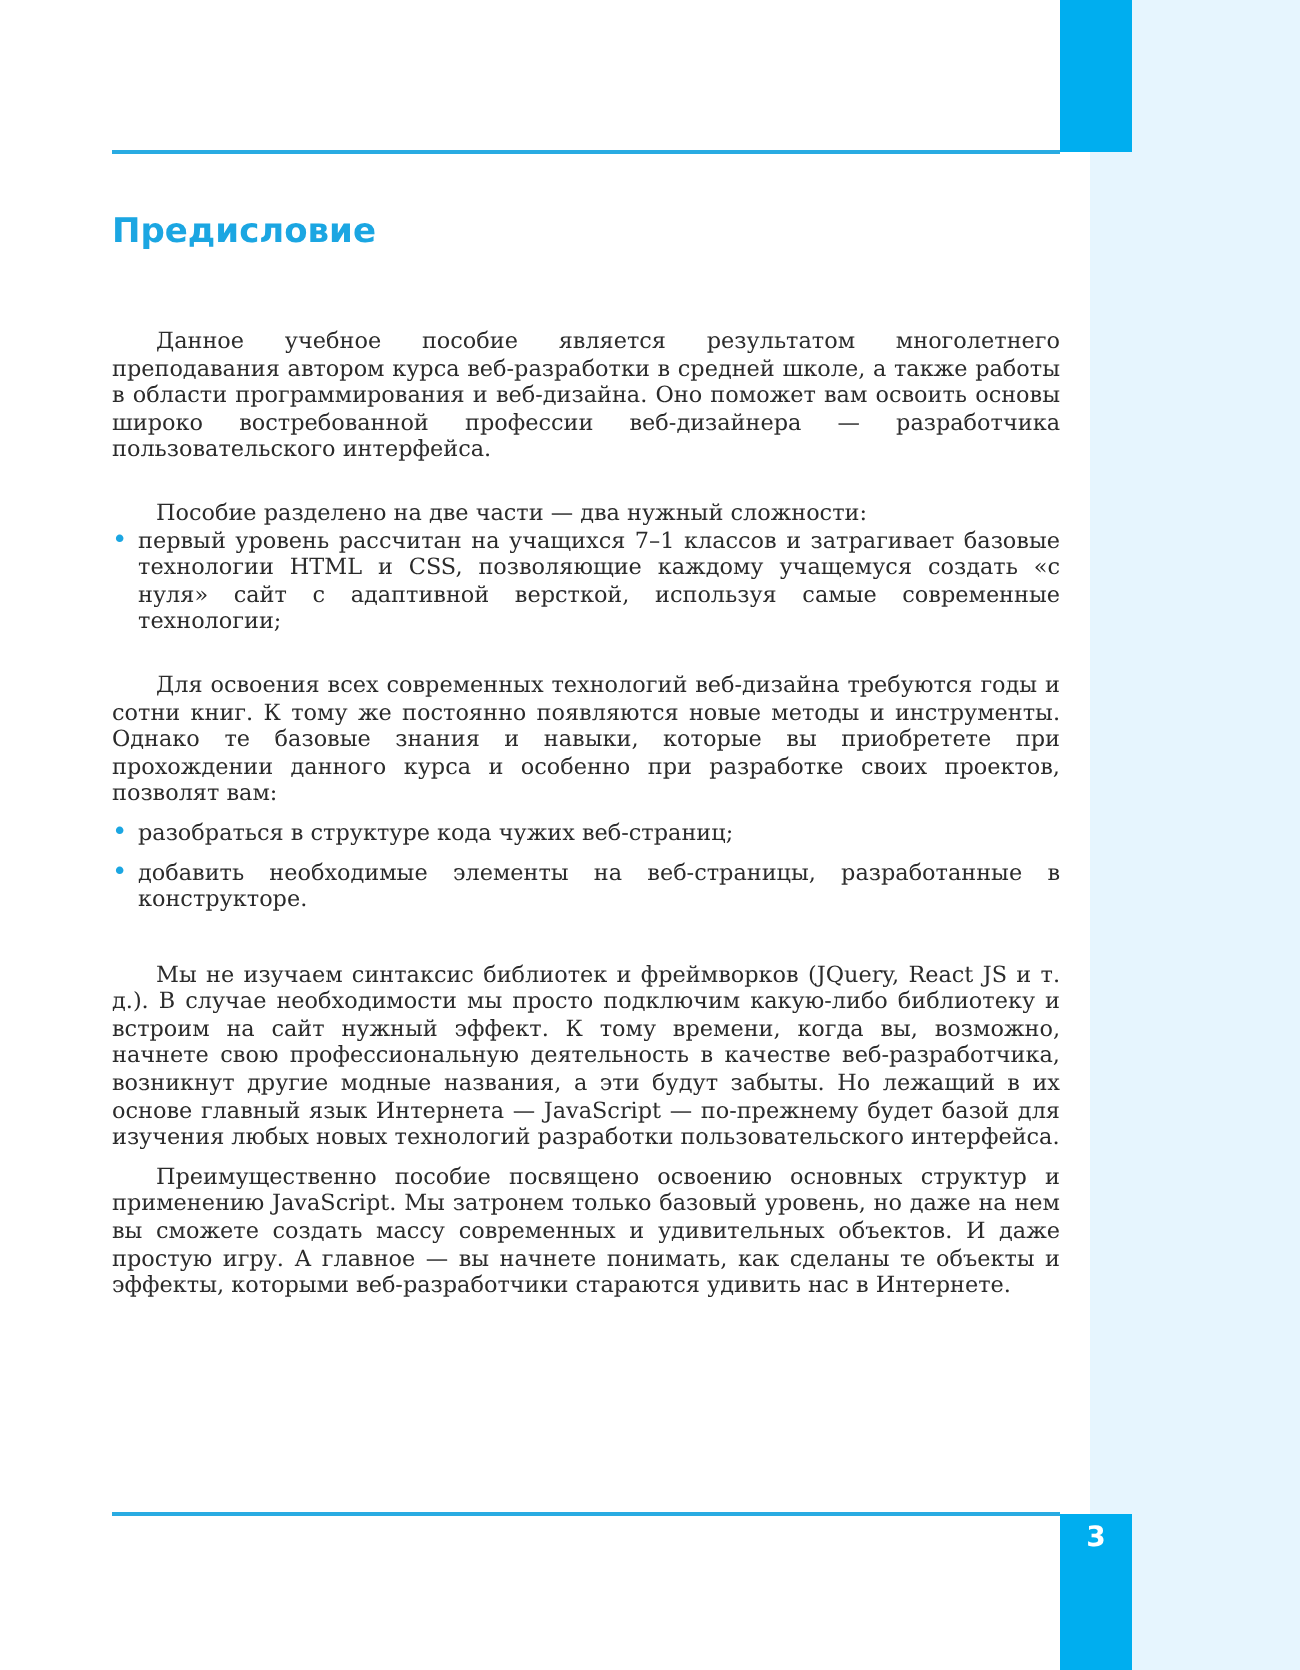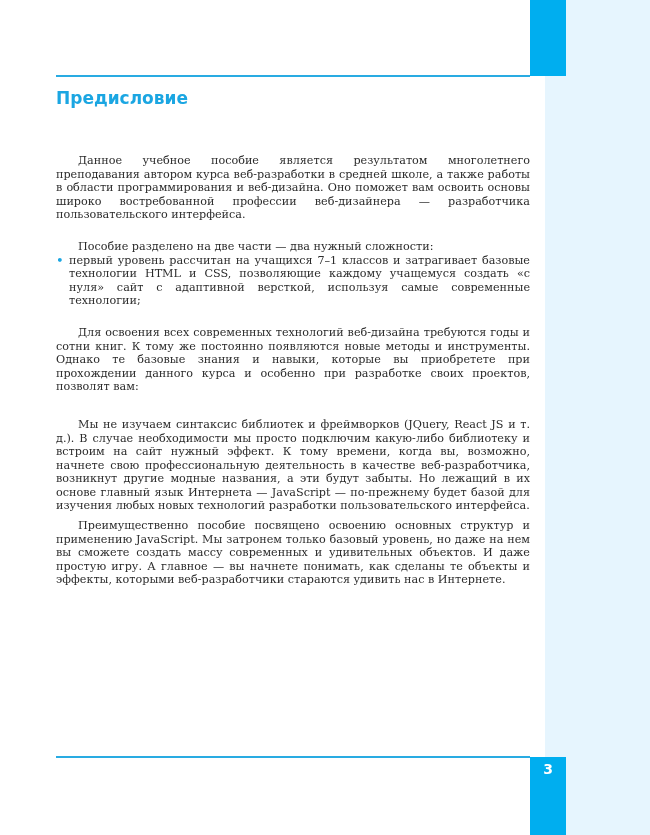--- a/index.html
+++ b/index.html
@@ -2,23 +2,23 @@
 <html><head>
 <meta charset="utf-8">
 <style>
   html, body { margin:0; padding:0; }
   body { width:650px; height:835px; position:relative; background:#ffffff; overflow:hidden;
          font-family:"DejaVu Serif", serif; color:#2b2b2b; }
   .side-bg { position:absolute; left:545px; top:76px; width:105px; height:759px; background:#e6f5fe; }
   .side-bg-top { position:absolute; left:566px; top:0; width:84px; height:76px; background:#e6f5fe; }
   .top-block { position:absolute; left:530px; top:0; width:36px; height:76px; background:#00aeef; }
   .top-rule { position:absolute; left:56px; top:75px; width:474px; height:2px; background:#29abe2; }
-  .title { position:absolute; left:56px; top:88px; font-family:"DejaVu Sans", sans-serif; font-weight:bold;
+  .title { position:absolute; left:56px; top:106px; font-family:"DejaVu Sans", sans-serif; font-weight:bold;
            font-size:17px; color:#1ba6e2; margin:0; }
-  .content { position:absolute; left:56px; top:154px; width:474px; font-size:11.2px; line-height:13.6px;
+  .content { position:absolute; left:56px; top:164px; width:474px; font-size:11.2px; line-height:13.6px;
              text-align:justify; }
   .content p { margin:0; text-indent:22px; }
   .content ul { margin:0; padding:0; list-style:none; }
   .content li { position:relative; padding-left:13px; }
   .content li::before { content:"•"; position:absolute; left:0; top:0; color:#1ba6e2; font-size:13px; }
   .gap-m { height:18px; }
   .gap-xs { height:6px; }
   .list2 li { margin-bottom:6px; }
   .bottom-rule { position:absolute; left:56px; top:756px; width:474px; height:2px; background:#29abe2; }
   .bottom-block { position:absolute; left:530px; top:757px; width:36px; height:78px; background:#00aeef; }
@@ -39,20 +39,22 @@
   <p>Данное учебное пособие является результатом многолетнего преподавания автором курса веб-разработки в средней школе, а также работы в области программирования и веб-дизайна. Оно поможет вам освоить основы широко востребованной профессии веб-дизайнера — разработчика пользовательского интерфейса.</p>
   <div class="gap-m"></div>
   <p>Пособие разделено на две части — два нужный сложности:</p>
   <ul>
     <li>первый уровень рассчитан на учащихся 7–1 классов и затрагивает базовые технологии HTML и CSS, позволяющие каждому учащемуся создать «с нуля» сайт с адаптивной версткой, используя самые современные технологии;</li>
   </ul>
   <div class="gap-m"></div>
   <p>Для освоения всех современных технологий веб-дизайна требуются годы и сотни книг. К тому же постоянно появляются новые методы и инструменты. Однако те базовые знания и навыки, которые вы приобретете при прохождении данного курса и особенно при разработке своих проектов, позволят вам:</p>
   <div class="gap-xs"></div>
   <ul class="list2">
+    <li>разобраться в структуре кода чужих веб-страниц;</li>
+    <li>добавить необходимые элементы на веб-страницы, разработанные в конструкторе.</li>
   </ul>
   <div class="gap-m"></div>
   <p>Мы не изучаем синтаксис библиотек и фреймворков (JQuery, React JS и т. д.). В случае необходимости мы просто подключим какую-либо библиотеку и встроим на сайт нужный эффект. К тому времени, когда вы, возможно, начнете свою профессиональную деятельность в качестве веб-разработчика, возникнут другие модные названия, а эти будут забыты. Но лежащий в их основе главный язык Интернета — JavaScript — по-прежнему будет базой для изучения любых новых технологий разработки пользовательского интерфейса.</p>
   <div class="gap-xs"></div>
   <p>Преимущественно пособие посвящено освоению основных структур и применению JavaScript. Мы затронем только базовый уровень, но даже на нем вы сможете создать массу современных и удивительных объектов. И даже простую игру. А главное — вы начнете понимать, как сделаны те объекты и эффекты, которыми веб-разработчики стараются удивить нас в Интернете.</p>
 </div>
 
 <div class="bottom-rule"></div>
 <div class="bottom-block"></div>
 <div class="page-num">3</div>

